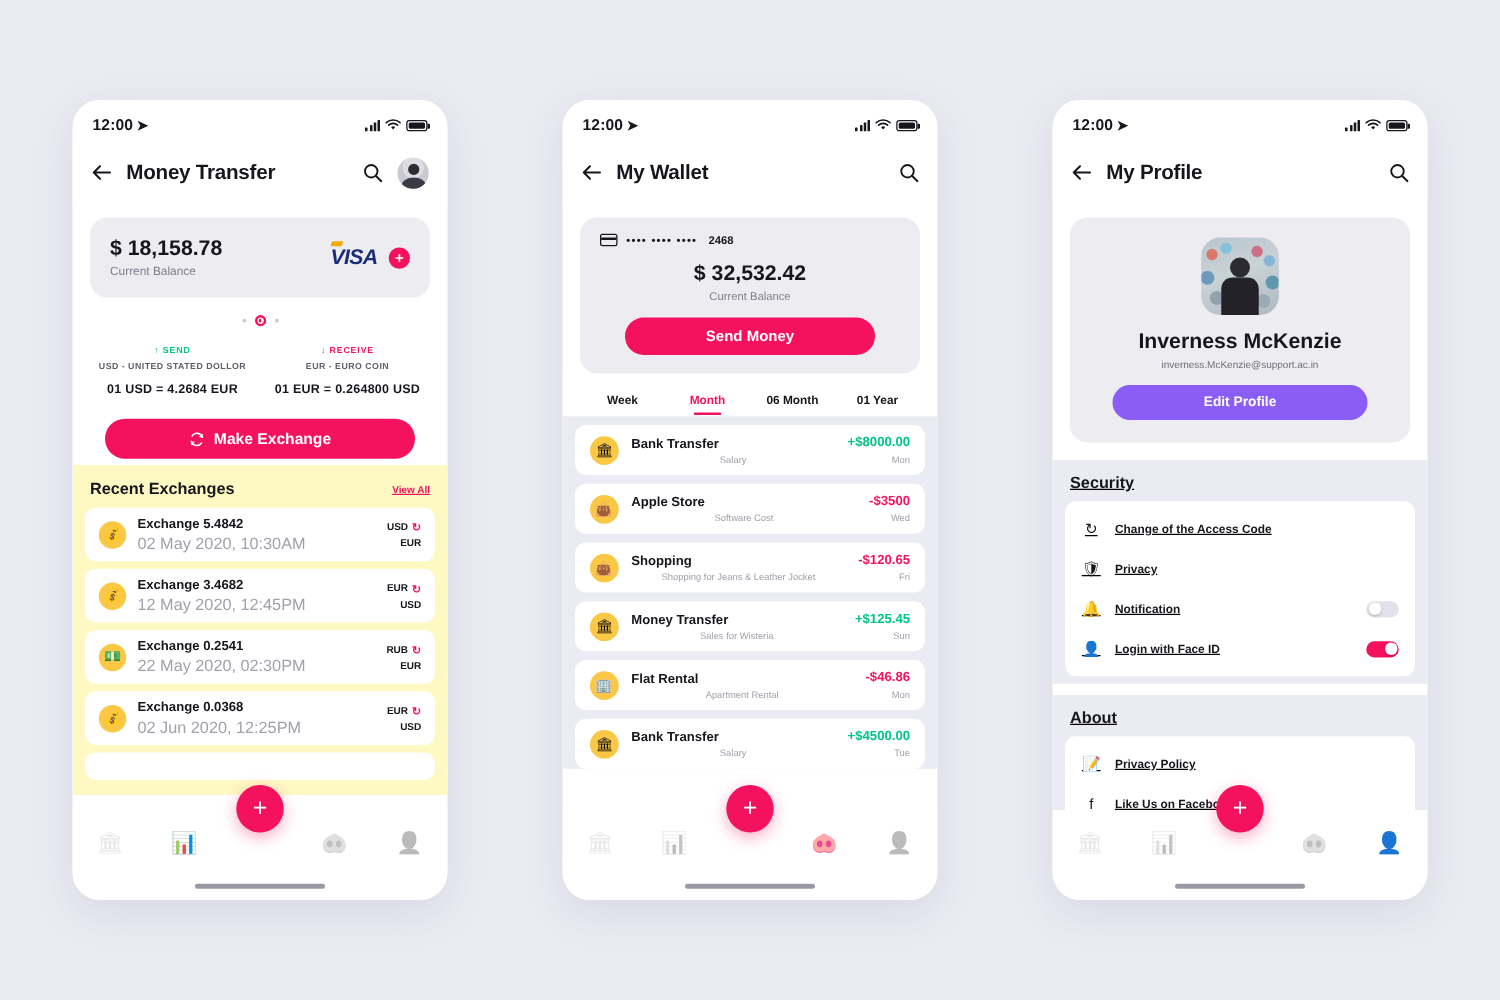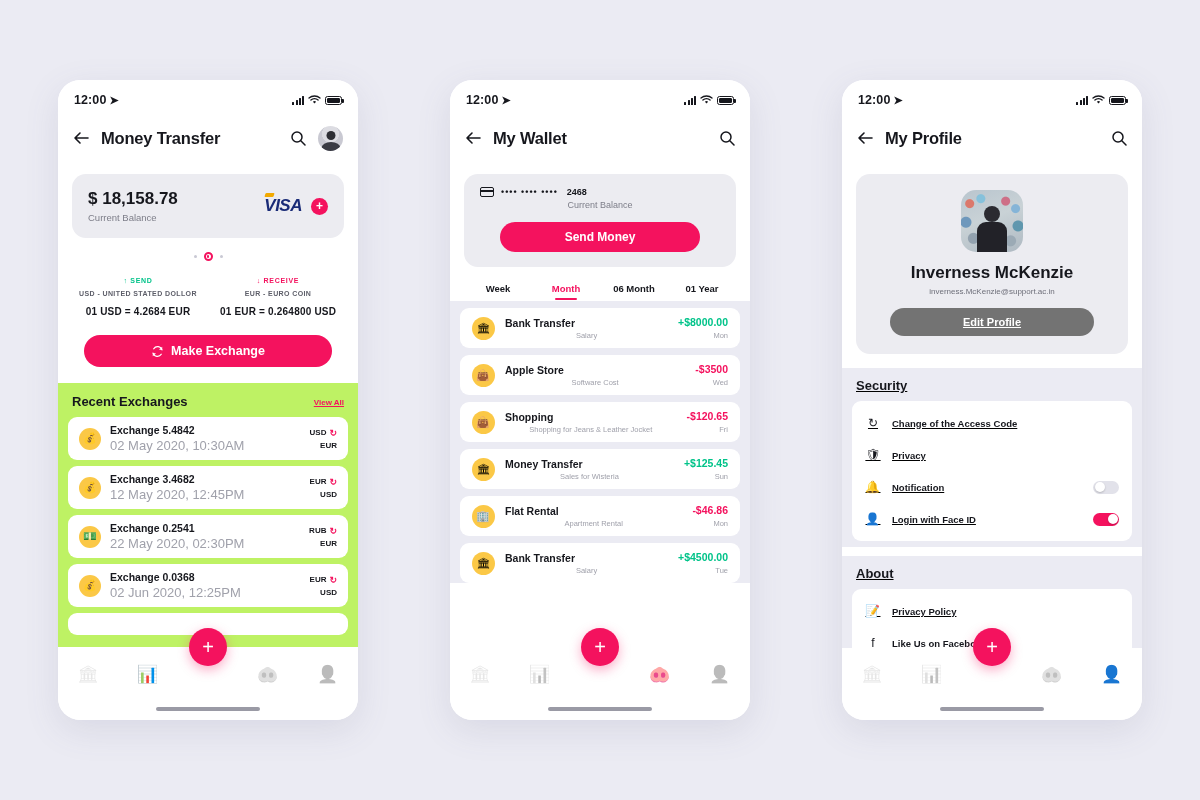--- a/index.html
+++ b/index.html
@@ -97,21 +97,21 @@
   .rate-tag.recv { color: #f4125e; }
   .rate-name { font-size: 7px; font-weight:700; color:#5d5e69; letter-spacing:.4px; margin-top:6px; }
   .rate-val { font-size: 10px; font-weight:700; color:#16171d; margin-top:9px; letter-spacing:.2px; }
 
   .btn-primary {
     margin: 18px 26px 0 26px; height: 32px; border-radius: 17px; background:#f4125e;
     color:#fff; font-size:12.5px; font-weight:700; display:flex; align-items:center;
     justify-content:center; gap:7px; cursor:pointer; border:none; width:calc(100% - 52px);
     font-family:"Liberation Sans",sans-serif;
   }
-  .sect-wrap { margin-top: 16px; background:#bef264; padding: 0 0 6px 0; min-height: 230px; }
+  .sect-wrap { margin-top: 5px; background:#fef9c3; padding: 0 0 6px 0; min-height: 230px; }
   .sect-head { display:flex; align-items:flex-end; justify-content:space-between;
                padding: 11px 14px 8px 14px; }
   .sect-title { font-size: 13px; font-weight: 700; color:#16171d; }
   .view-all { font-size: 8px; font-weight:700; color:#f4125e; text-decoration:underline;
               cursor:pointer; padding-bottom:2px; }
 
   .xrow { display:flex; align-items:center; gap:9px; background:#fff; margin:0 10px 6px 10px;
           border-radius: 9px; padding: 7px 11px; }
   .xicon { width:22px;height:22px;border-radius:50%;background:#fbc846;flex:none;
            display:flex;align-items:center;justify-content:center;font-size:11px;}
@@ -175,23 +175,23 @@
         radial-gradient(circle at 20% 78%,#8a9aa8 0 5px,transparent 6px),
         radial-gradient(circle at 80% 82%,#97a6b2 0 5px,transparent 6px);
   }
   .p-avatar .head{position:absolute;left:50%;top:26%;width:16px;height:16px;
       transform:translateX(-50%);border-radius:50%;background:#2b2b31;}
   .p-avatar .body{position:absolute;left:50%;top:52%;width:30px;height:32px;
       transform:translateX(-50%);border-radius:9px 9px 0 0;background:#222228;}
   .p-name { font-size: 17px; font-weight:700; color:#16171d; margin-top:11px; }
   .p-mail { font-size: 8px; color:#6e6f7a; margin-top:4px; }
   .p-edit { margin: 12px auto 0 auto; width: 204px; height: 28px; border-radius:15px;
-            background:#737373;color:#fff;font-size:11px;font-weight:700;
+            background:#8b5cf6;color:#fff;font-size:11px;font-weight:700;
             display:flex;align-items:center;justify-content:center;cursor:pointer;border:none;
-            font-family:"Liberation Sans",sans-serif;text-decoration:underline;}
+            font-family:"Liberation Sans",sans-serif;}
 
   .g-wrap { background:#ebebf3; margin-top: 14px; padding-bottom: 6px; text-decoration: underline; }
   .g-title { font-size: 13px; font-weight:700; color:#16171d; padding: 10px 14px 8px 14px; }
   .g-card { background:#fff; margin: 0 10px; border-radius: 9px; padding: 6px 0; }
   .g-row { display:flex; align-items:center; gap:11px; padding: 8px 13px; }
   .g-ico { width:16px;height:16px;flex:none;display:flex;align-items:center;justify-content:center;
            font-size:12px;color:#16171d;}
   .g-lab { flex:1 1 auto; font-size:9.5px; font-weight:700; color:#16171d; }
   .toggle { width:26px;height:13px;border-radius:8px;background:#e2e2ea;position:relative;
             flex:none;cursor:pointer; }
@@ -420,20 +420,21 @@
       </svg>
     </div>
 
     <div class="scroller">
       <div class="w-card">
         <div class="w-cardline">
           <span class="cc-icon"></span>
           <span class="w-dots">••••  ••••  ••••</span>
           <span class="w-last">2468</span>
         </div>
+        <div class="w-amt">$ 32,532.42</div>
         <div class="w-lab">Current Balance</div>
         <button class="w-send">Send Money</button>
       </div>
 
       <div class="tabs" id="tabs2">
           <div class="tab">Week</div>
           <div class="tab active">Month</div>
           <div class="tab">06 Month</div>
           <div class="tab">01 Year</div>
         </div>

